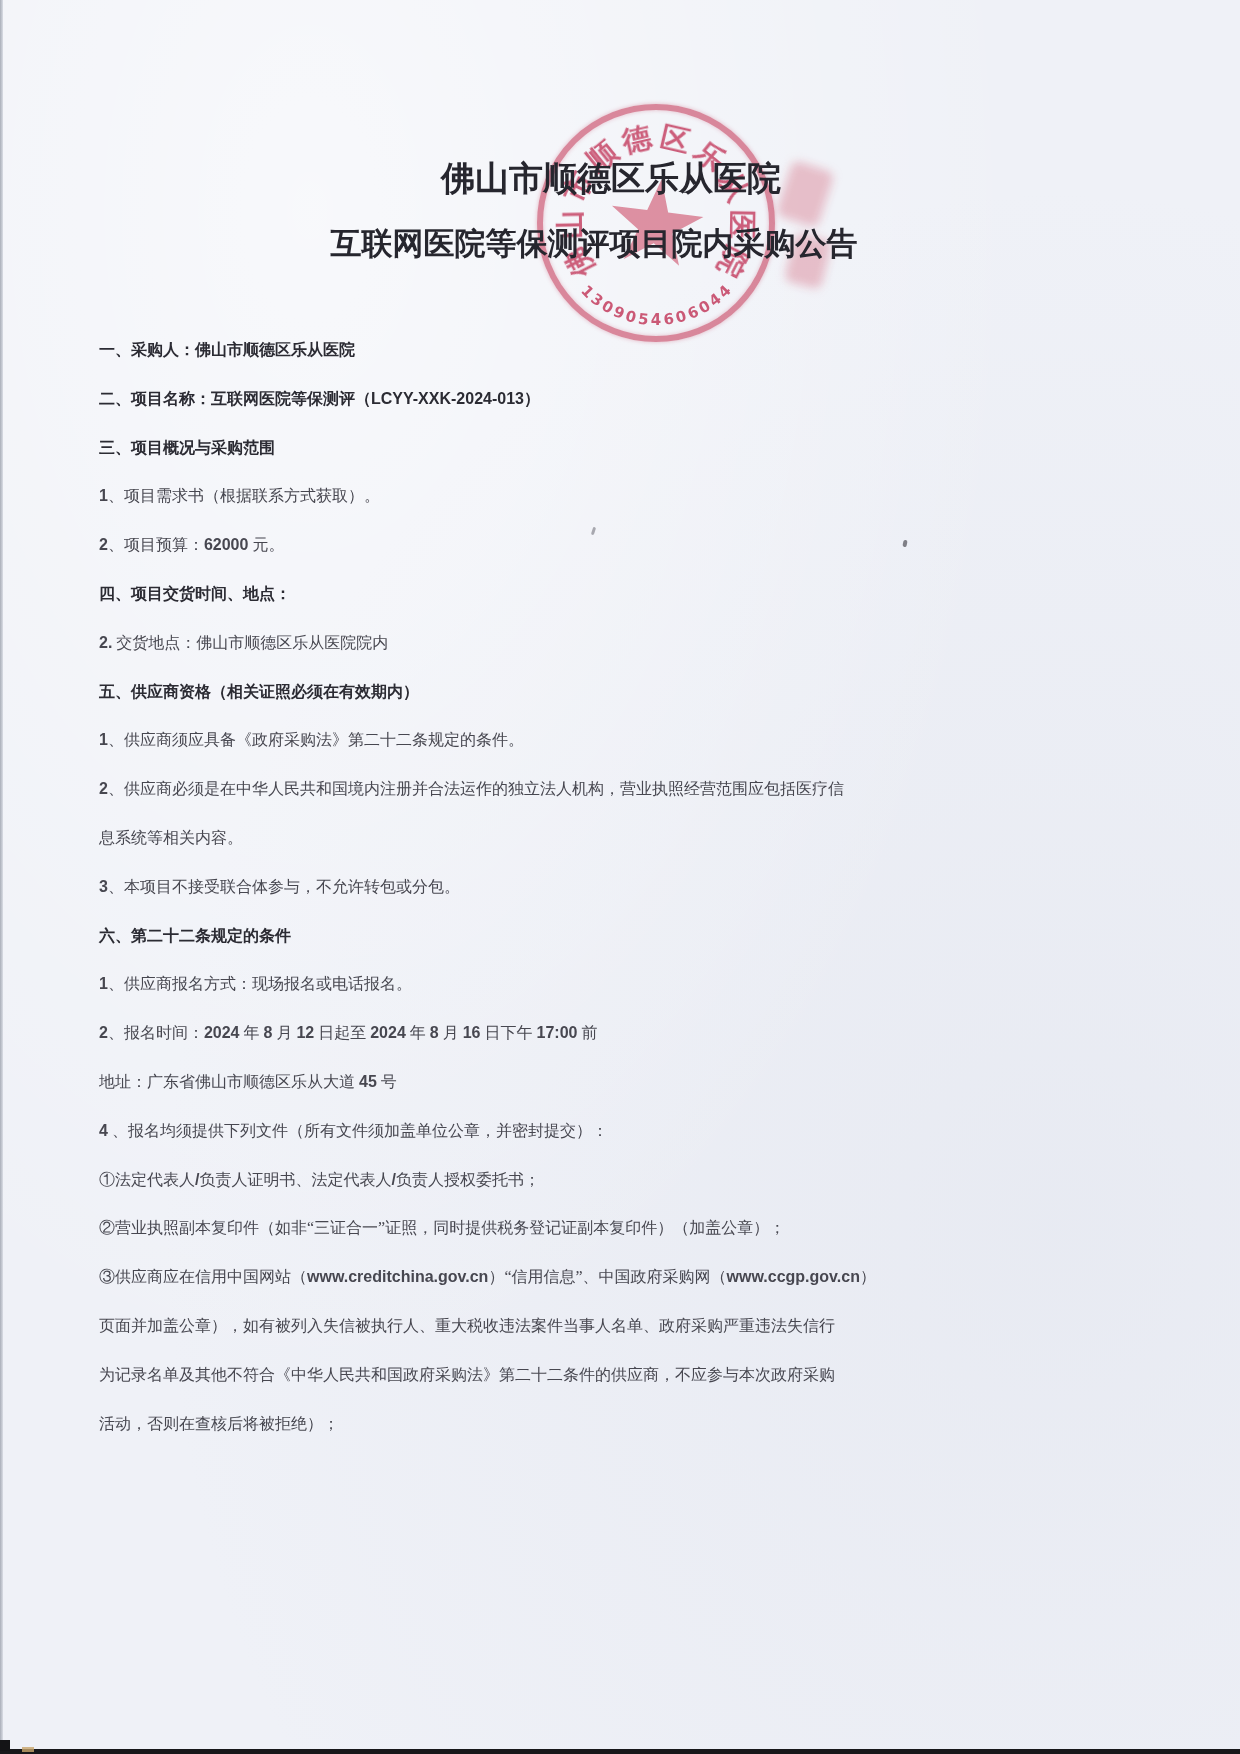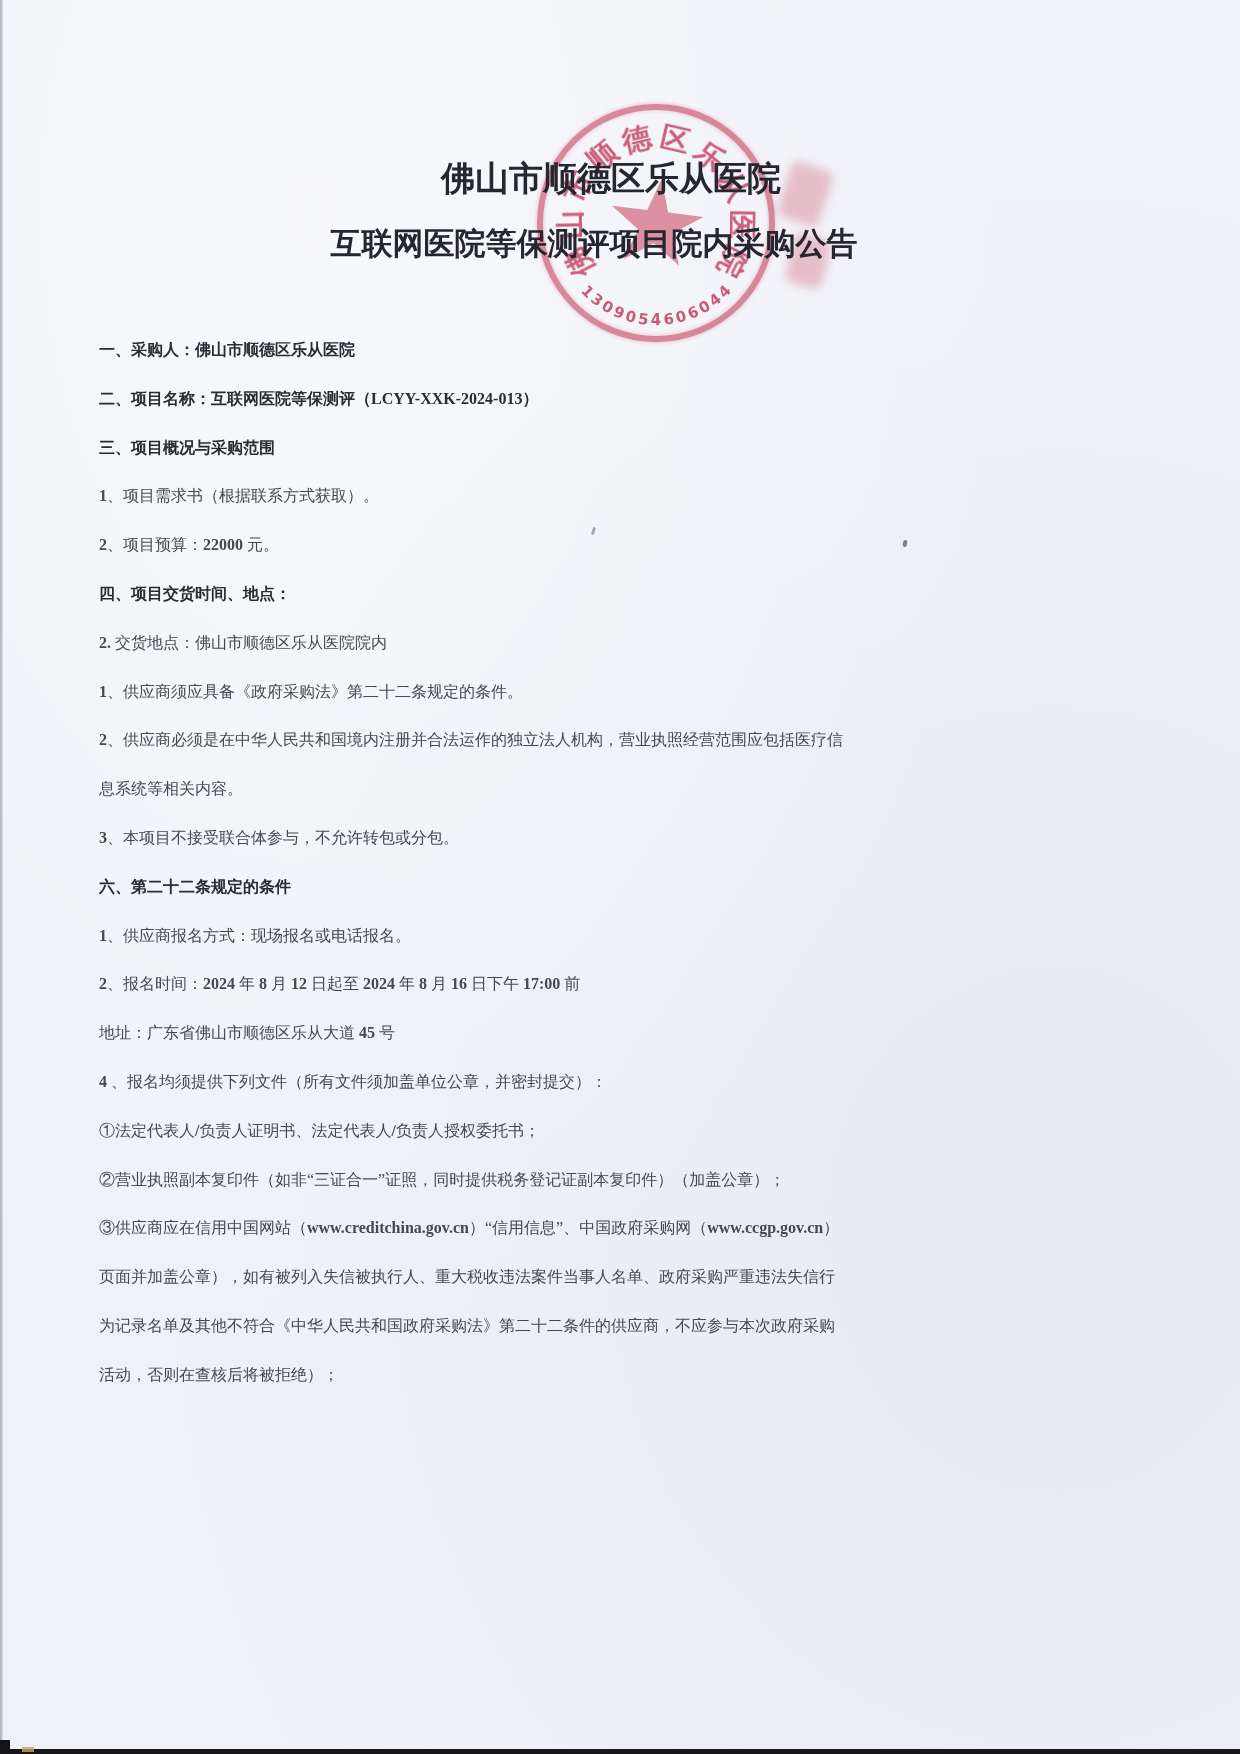--- a/index.html
+++ b/index.html
@@ -27,21 +27,21 @@
   
   .doc-body{ position:absolute; left:99px; top:326px; width:1052px; z-index:2; }
   .line{
     height:48.8px; line-height:48.8px; font-size:16px; color:#474750;
     white-space:nowrap; font-family:"Liberation Serif", serif;
   }
   .line.bold{
     font-weight:700; color:#2b2b33;
     font-family:"Liberation Sans", sans-serif;
   }
-  .lat{ font-family:Liberation Serif, serif; font-weight:600; }
+  .lat{ font-family:Liberation Sans, sans-serif; font-weight:600; }
 
   
   .seal{ position:absolute; left:537px; top:104px; width:238px; height:238px; z-index:1; }
   .seal-ring{
     position:absolute; inset:0; border:6px solid rgba(199,61,92,0.60); border-radius:50%;
     box-shadow:0 0 4px rgba(199,61,92,0.35), inset 0 0 4px rgba(199,61,92,0.30);
   }
   .seal-star{
     position:absolute; left:71px; top:75px; width:96px; height:92px;
     background:rgba(205,77,103,0.60);
@@ -116,23 +116,24 @@
     </div>
 </div>
 <div class="smudge smudge-1"></div>
 <div class="smudge smudge-2"></div>
 
 <div class="doc-body" id="doc-body">
     <div class="line bold">一、采购人：佛山市顺德区乐从医院</div>
     <div class="line bold">二、项目名称：互联网医院等保测评（<span class="lat">LCYY-XXK-2024-013</span>）</div>
     <div class="line bold">三、项目概况与采购范围</div>
     <div class="line"><span class="lat">1</span>、项目需求书（根据联系方式获取）。</div>
-    <div class="line"><span class="lat">2</span>、项目预算：<span class="lat">22000</span> 元。</div>
+    <div class="line"><span class="lat">2</span>、项目预算：<span class="lat">62000</span> 元。</div>
     <div class="line bold">四、项目交货时间、地点：</div>
     <div class="line"><span class="lat">2.</span> 交货地点：佛山市顺德区乐从医院院内</div>
+    <div class="line bold">五、供应商资格（相关证照必须在有效期内）</div>
     <div class="line"><span class="lat">1</span>、供应商须应具备《政府采购法》第二十二条规定的条件。</div>
     <div class="line"><span class="lat">2</span>、供应商必须是在中华人民共和国境内注册并合法运作的独立法人机构，营业执照经营范围应包括医疗信</div>
     <div class="line">息系统等相关内容。</div>
     <div class="line"><span class="lat">3</span>、本项目不接受联合体参与，不允许转包或分包。</div>
     <div class="line bold">六、第二十二条规定的条件</div>
     <div class="line"><span class="lat">1</span>、供应商报名方式：现场报名或电话报名。</div>
     <div class="line"><span class="lat">2</span>、报名时间：<span class="lat">2024</span> 年 <span class="lat">8</span> 月 <span class="lat">12</span> 日起至 <span class="lat">2024</span> 年 <span class="lat">8</span> 月 <span class="lat">16</span> 日下午 <span class="lat">17:00</span> 前</div>
     <div class="line">地址：广东省佛山市顺德区乐从大道 <span class="lat">45</span> 号</div>
     <div class="line"><span class="lat">4</span> 、报名均须提供下列文件（所有文件须加盖单位公章，并密封提交）：</div>
     <div class="line">①法定代表人<span class="lat">/</span>负责人证明书、法定代表人<span class="lat">/</span>负责人授权委托书；</div>

